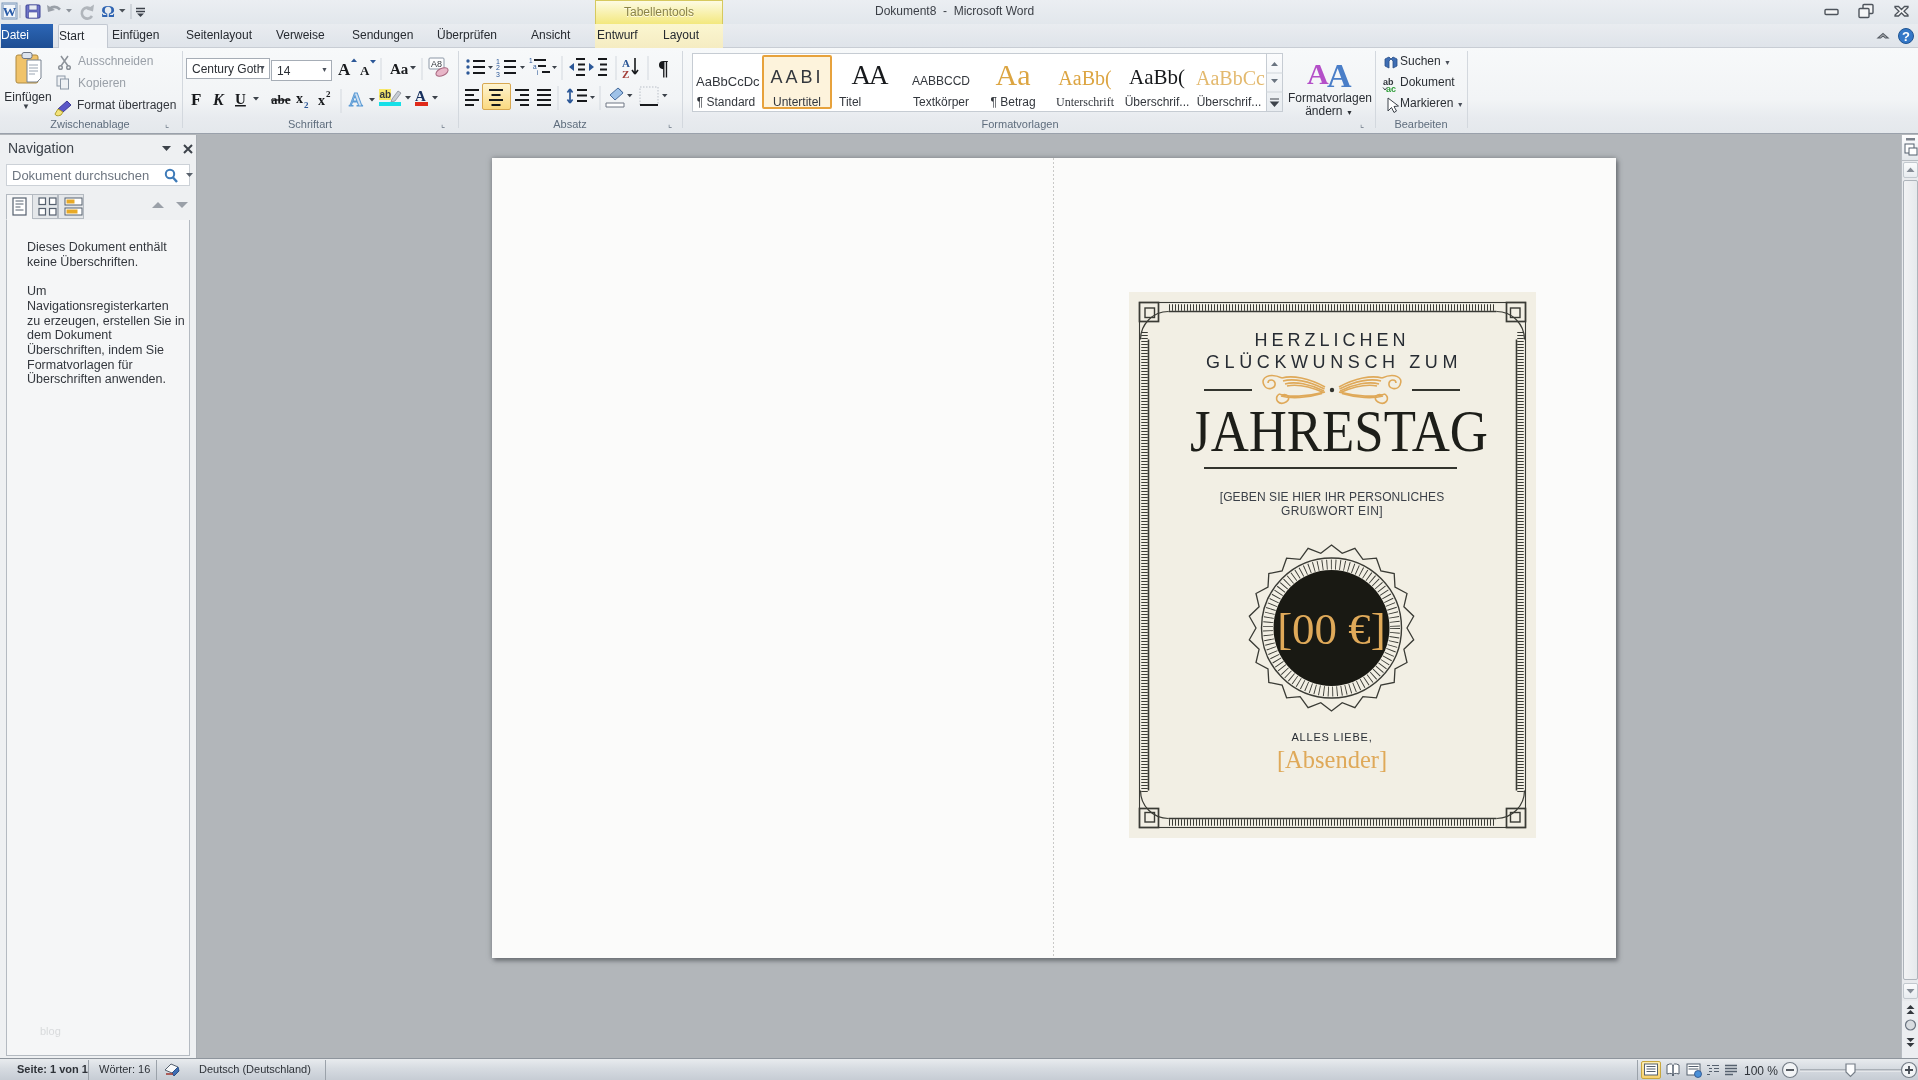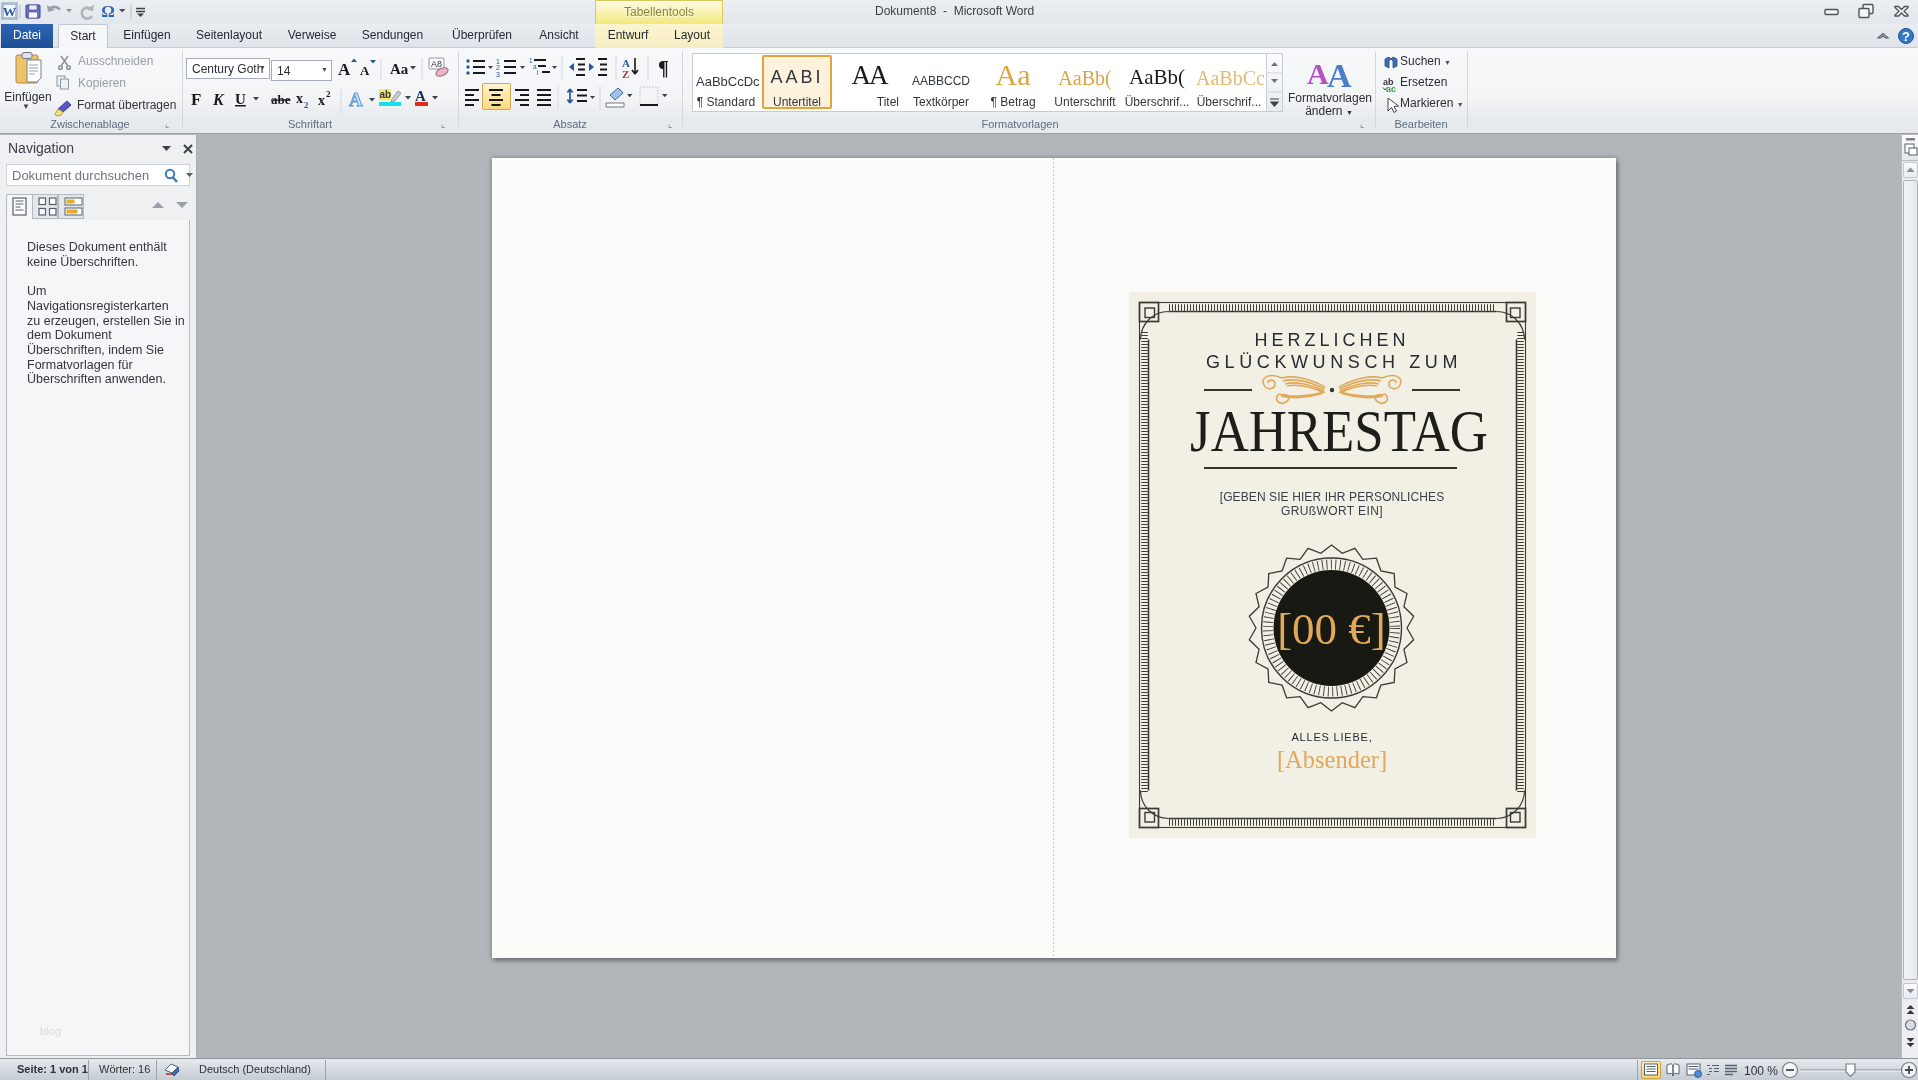--- a/index.html
+++ b/index.html
@@ -9,21 +9,21 @@
 
 
 #titlebar { left:0; top:0; width:1918px; height:24px;
   background:linear-gradient(#ebeef2,#e2e7ec); border-bottom:0; }
 #title-text { left:875px; top:4px; width:300px; font-size:12px; color:#3b3f46; }
 
 
 #tabrow { left:0; top:24px; width:1918px; height:24px;
   background:linear-gradient(#e9ecf0,#dfe4ea); border-bottom:1px solid #c8cdd4; }
 .tab { position:absolute; top:0; height:24px; font-size:12px; color:#262a30;
-  text-align:center; line-height:23px; }
+  line-height:23px; }
 #tab-datei { background:linear-gradient(#2c66b6,#1e4e93); color:#fff; border-radius:0 0 0 0; }
 #tab-start { background:#f5f7f9; border:1px solid #c2c8d1; border-bottom:0; border-radius:2px 2px 0 0; }
 
 
 #ribbon { left:0; top:48px; width:1918px; height:86px;
   background:linear-gradient(#f7f9fa 0%,#f2f4f6 60%,#e8ebef 82%,#e4e8ec 100%);
   border-bottom:1px solid #9aa1ab; }
 .gsep { position:absolute; top:3px; height:77px; width:1px; background:#d3d8de; }
 .glabel { position:absolute; top:70px; height:14px; font-size:11px; color:#5f6d7d; text-align:center; }
 .launcher { position:absolute; top:71px; width:10px; height:10px; color:#6a7584; font-size:9px; }
@@ -272,27 +272,27 @@
     </g>
   </svg>
 
   <div class="abs" style="left:692px;top:5px;width:575px;height:59px;background:#fff;border:1px solid #c6ccd3;"></div>
   <div class="abs" style="left:762px;top:7px;width:70px;height:54px;background:#fdf3dc;border:2px solid #e7a23c;border-radius:2px;"></div>
   <div class="abs" style="left:696px;top:26px;width:60px;text-align:center;font-size:13px;color:#33373d;">AaBbCcDc</div>
   <div class="abs" style="left:696px;top:47px;width:60px;text-align:center;font-size:12px;color:#33373d;">¶ Standard</div>
   <div class="abs" style="left:767px;top:19px;width:60px;text-align:center;font-size:18px;color:#33373d;letter-spacing:3px;">AABI</div>
   <div class="abs" style="left:767px;top:47px;width:60px;text-align:center;font-size:12px;color:#33373d;">Untertitel</div>
   <div class="abs" style="left:839px;top:12px;width:60px;text-align:center;font-size:27px;color:#17191c;font-family:'Liberation Serif',serif;letter-spacing:-2px;">AA</div>
-  <div class="abs" style="left:839px;top:47px;width:60px;text-align:right;font-size:12px;color:#33373d;">Titel</div>
+  <div class="abs" style="left:839px;top:47px;width:60px;text-align:left;font-size:12px;color:#33373d;">Titel</div>
   <div class="abs" style="left:911px;top:26px;width:60px;text-align:center;font-size:12px;color:#33373d;">AABBCCD</div>
   <div class="abs" style="left:911px;top:47px;width:60px;text-align:center;font-size:12px;color:#33373d;">Textkörper</div>
   <div class="abs" style="left:983px;top:10px;width:60px;text-align:center;font-size:30px;color:#dca542;font-family:'Liberation Serif',serif;">Aa</div>
   <div class="abs" style="left:983px;top:47px;width:60px;text-align:center;font-size:12px;color:#33373d;">¶ Betrag</div>
   <div class="abs" style="left:1052px;top:19px;width:66px;text-align:center;font-size:20px;color:#dca542;font-family:'Liberation Serif',serif;">AaBb(</div>
-  <div class="abs" style="left:1052px;top:47px;width:66px;text-align:center;font-size:12px;color:#33373d;">Unterschrift</div>
+  <div class="abs" style="left:1052px;top:47px;width:66px;text-align:center;font-size:12px;color:#33373d;font-family:Liberation Serif, serif;">Unterschrift</div>
   <div class="abs" style="left:1124px;top:17px;width:66px;text-align:center;font-size:21px;color:#17191c;font-family:'Liberation Serif',serif;">AaBb(</div>
   <div class="abs" style="left:1124px;top:47px;width:66px;text-align:center;font-size:12px;color:#33373d;">Überschrif...</div>
   <div class="abs" style="left:1196px;top:19px;width:66px;text-align:center;font-size:20px;color:#e3b96e;font-family:'Liberation Serif',serif;">AaBbCc</div>
   <div class="abs" style="left:1196px;top:47px;width:66px;text-align:center;font-size:12px;color:#33373d;">Überschrif...</div>
 
   <div class="abs" style="left:1266px;top:5px;width:17px;height:59px;border:1px solid #c6ccd3;background:linear-gradient(#fbfcfd,#e8ecf0);"></div>
   <svg class="abs" style="left:1266px;top:5px" width="17" height="59" viewBox="0 0 17 59">
     <line x1="0" y1="20" x2="17" y2="20" stroke="#cfd5da"></line>
     <line x1="0" y1="39" x2="17" y2="39" stroke="#cfd5da"></line>
     <path d="M 5 13 l 3.5 -4 3.5 4 z" fill="#6a7480"></path>
@@ -313,21 +313,21 @@
     </g>
     <g transform="translate(3,23)" font-size="9" font-weight="bold">
       <text x="0" y="8" fill="#33373d">ab</text>
       <text x="3" y="15" fill="#2f9e38">ac</text>
       <path d="M 1 11 l 0 0 m 0 0 l -0 0" stroke="#33373d"></path>
       <path d="M 0 10.5 l 2 2.5 2 -2.5" fill="none" stroke="#33373d" stroke-width="0.9"></path>
     </g>
     <path d="M 8 44 l 0 13 3.5 -3.5 2.5 5 2.5 -1.5 -2.5 -4.5 4.5 -0.5 z" fill="#fff" stroke="#3c424a" stroke-width="1"></path>
   </svg>
   <div class="abs" style="left:1400px;top:6px;font-size:12px;color:#2b2f35;">Suchen <span style="font-size:7px;color:#4a505a;">▼</span></div>
-  <div class="abs" style="left:1400px;top:27px;font-size:12px;color:#2b2f35;">Ersetzen</div>
+  <div class="abs" style="left:1400px;top:27px;font-size:12px;color:#2b2f35;">Dokument</div>
   <div class="abs" style="left:1400px;top:48px;font-size:12px;color:#2b2f35;">Markieren <span style="font-size:7px;color:#4a505a;">▼</span></div>
 </div>
 <div class="abs" id="main">
   <div class="abs" id="navpane">
     <div class="abs" style="left:8px;top:5px;font-size:14px;color:#3c424a;">Navigation</div>
     <svg class="abs" style="left:160px;top:7px" width="36" height="14" viewBox="0 0 36 14">
       <path d="M 2 4 l 9 0 -4.5 5 z" fill="#3c424a"></path>
       <path d="M 24 3 l 8 8 M 32 3 l -8 8" stroke="#3c424a" stroke-width="2"></path>
     </svg>
     <div class="abs" style="left:6px;top:29px;width:184px;height:22px;background:#fff;border:1px solid #ccd1d7;"></div>

